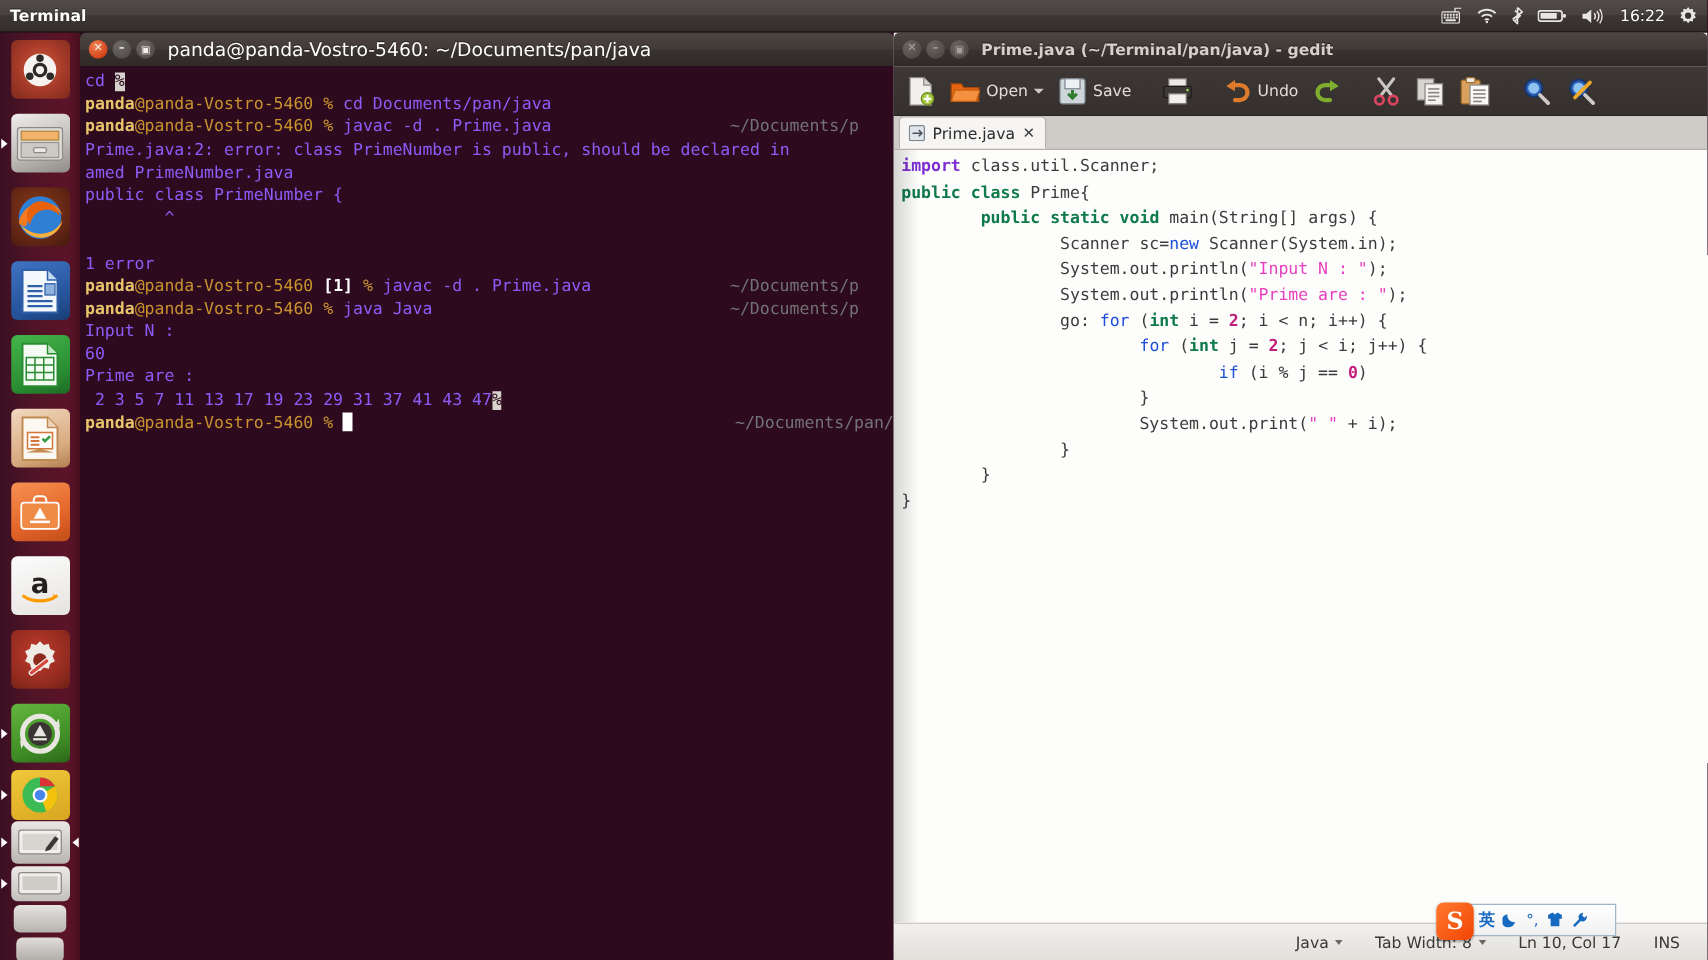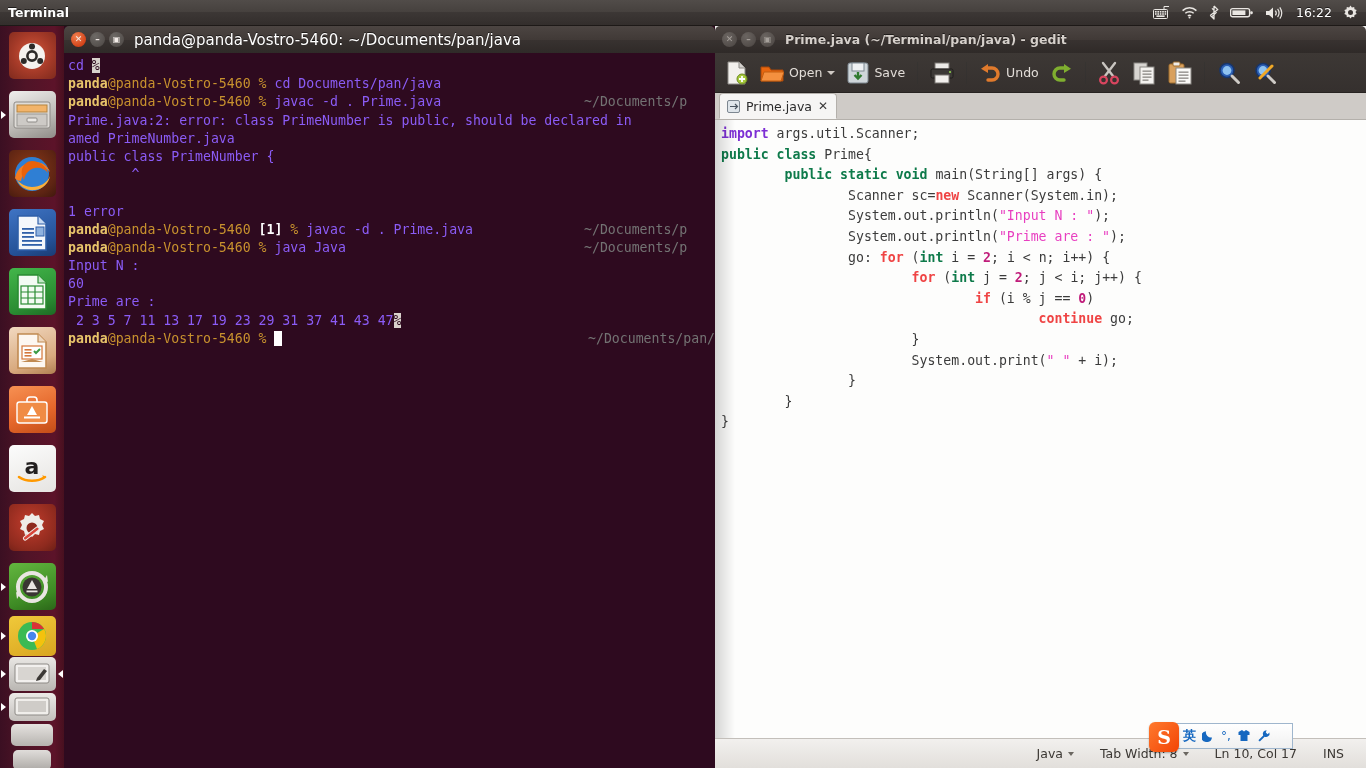--- a/index.html
+++ b/index.html
@@ -148,21 +148,21 @@
     font-size: 13.2px; line-height: 20.6px;
     padding: 4px 0 0 6px;
   }
   #gedit-editor::before {
     content: ""; position: absolute; left: 0; top: 0; width: 20px; height: 100%;
     background: linear-gradient(to right, rgba(0,0,0,.16), rgba(0,0,0,0));
     pointer-events: none;
   }
   .cline { white-space: pre; height: 20.6px; }
   .k-kw      { color: #0e7a4a; font-weight: bold; }
-  .k-kw2     { color: #ef4444; font-weight: bold; }
+  .k-kw2     { color: #1d4ed8; font-weight: normal; }
   .k-pre     { color: #7d2fd4; font-weight: bold; }
   .k-str     { color: #e83fc0; }
   .k-num     { color: #c01c7a; font-weight: bold; }
   .k-plain   { color: #3b3b3b; }
 
   #gedit-statusbar {
     height: 30px; flex: 0 0 30px;
     background: linear-gradient(to bottom, #f2f0ee 0%, #e2dfdb 100%);
     border-top: 1px solid #c3bfba;
     display: flex; align-items: center; justify-content: flex-end;
@@ -612,30 +612,29 @@
         <svg width="13" height="13" viewBox="0 0 13 13">
           <rect x="0.5" y="0.5" width="12" height="12" rx="1.5" fill="#dfe5ea" stroke="#7d8790"></rect>
           <path d="M3 6.5h7M8 4l2.5 2.5L8 9" fill="none" stroke="#4a5560" stroke-width="1.2"></path>
         </svg>
         <span>Prime.java</span>
         <span class="tab-close">✕</span>
       </div>
     </div>
 
     <div id="gedit-editor">
-        <div class="cline"><span class="k-pre">import</span><span class="k-plain"> args.util.Scanner;</span></div>
+        <div class="cline"><span class="k-pre">import</span><span class="k-plain"> class.util.Scanner;</span></div>
         <div class="cline"><span class="k-kw">public class</span><span class="k-plain"> Prime{</span></div>
         <div class="cline"><span class="k-plain">        </span><span class="k-kw">public static void</span><span class="k-plain"> main(String[] args) {</span></div>
         <div class="cline"><span class="k-plain">                Scanner sc=</span><span class="k-kw2">new</span><span class="k-plain"> Scanner(System.in);</span></div>
         <div class="cline"><span class="k-plain">                System.out.println(</span><span class="k-str">"Input N : "</span><span class="k-plain">);</span></div>
         <div class="cline"><span class="k-plain">                System.out.println(</span><span class="k-str">"Prime are : "</span><span class="k-plain">);</span></div>
         <div class="cline"><span class="k-plain">                go: </span><span class="k-kw2">for</span><span class="k-plain"> (</span><span class="k-kw">int</span><span class="k-plain"> i = </span><span class="k-num">2</span><span class="k-plain">; i &lt; n; i++) {</span></div>
         <div class="cline"><span class="k-plain">                        </span><span class="k-kw2">for</span><span class="k-plain"> (</span><span class="k-kw">int</span><span class="k-plain"> j = </span><span class="k-num">2</span><span class="k-plain">; j &lt; i; j++) {</span></div>
         <div class="cline"><span class="k-plain">                                </span><span class="k-kw2">if</span><span class="k-plain"> (i % j == </span><span class="k-num">0</span><span class="k-plain">)</span></div>
-        <div class="cline"><span class="k-plain">                                        </span><span class="k-kw2">continue</span><span class="k-plain"> go;</span></div>
         <div class="cline"><span class="k-plain">                        }</span></div>
         <div class="cline"><span class="k-plain">                        System.out.print(</span><span class="k-str">" "</span><span class="k-plain"> + i);</span></div>
         <div class="cline"><span class="k-plain">                }</span></div>
         <div class="cline"><span class="k-plain">        }</span></div>
         <div class="cline"><span class="k-plain">}</span></div>
       </div>
 
     <div id="gedit-statusbar">
       <div class="sb-item">
         <span>Java</span>

